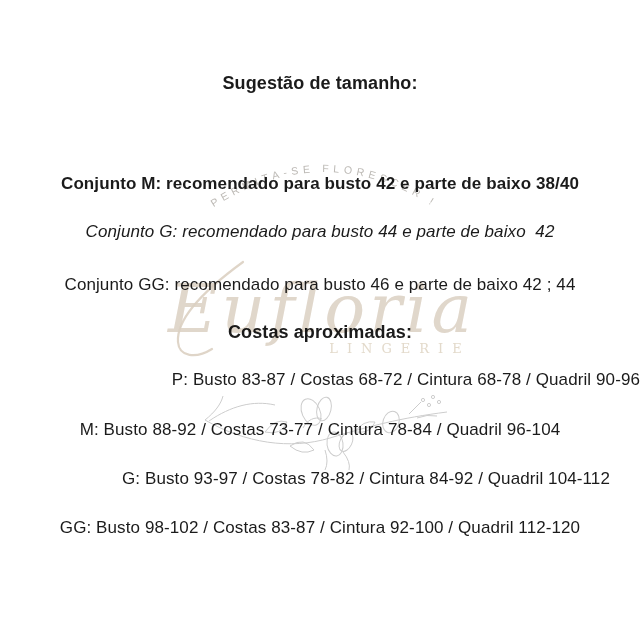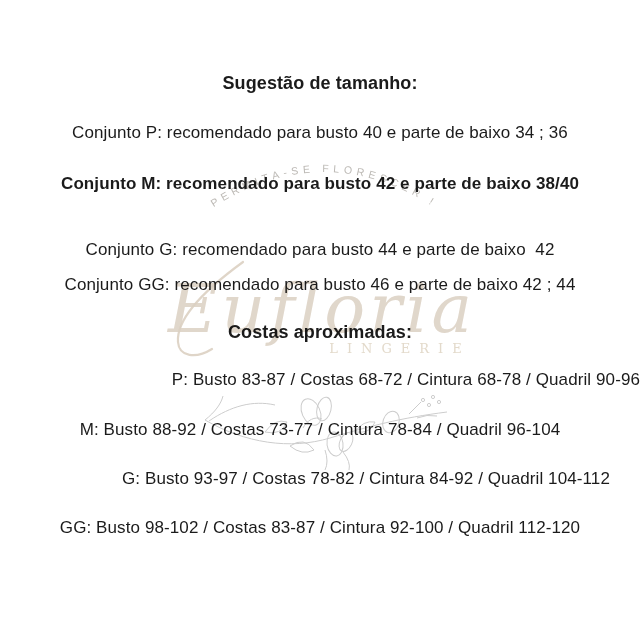--- a/index.html
+++ b/index.html
@@ -29,21 +29,21 @@
     white-space: pre-wrap;
     letter-spacing: 0.1px;
   }
   .heading {
     font-weight: bold;
     font-size: 18px;
   }
   .t-h1  { top: 72px; }
   .t-p   { top: 122px; }
   .t-m   { top: 173px; font-weight: bold; }
-  .t-g   { top: 239px; }
+  .t-g   { top: 221px; font-style: italic; }
   .t-gg  { top: 274px; }
   .t-h2  { top: 321px; }
   .t-mp  { top: 369px; text-align: right; }
   .t-mm  { top: 419px; }
   .t-mg  { top: 468px; margin-left: 46px; }
   .t-mgg { top: 517px; }
   .wm-layer {
     position: absolute;
     inset: 0;
     z-index: 2;
@@ -51,21 +51,20 @@
     mix-blend-mode: multiply;
   }
 </style>
 </head>
 <body>
 
 <div class="canvas">
 
   <div class="txt-layer">
     <div class="line heading t-h1">Sugestão de tamanho:</div>
-    <div class="line t-p">Conjunto P: recomendado para busto 40 e parte de baixo 34 ; 36</div>
     <div class="line t-m">Conjunto M: recomendado para busto 42 e parte de baixo 38/40</div>
     <div class="line t-g">Conjunto G: recomendado para busto 44 e parte de baixo  42</div>
     <div class="line t-gg">Conjunto GG: recomendado para busto 46 e parte de baixo 42 ; 44</div>
 
     <div class="line heading t-h2">Costas aproximadas:</div>
     <div class="line t-mp">P: Busto 83-87 / Costas 68-72 / Cintura 68-78 / Quadril 90-96</div>
     <div class="line t-mm">M: Busto 88-92 / Costas 73-77 / Cintura 78-84 / Quadril 96-104</div>
     <div class="line t-mg">G: Busto 93-97 / Costas 78-82 / Cintura 84-92 / Quadril 104-112</div>
     <div class="line t-mgg">GG: Busto 98-102 / Costas 83-87 / Cintura 92-100 / Quadril 112-120</div>
   </div>

